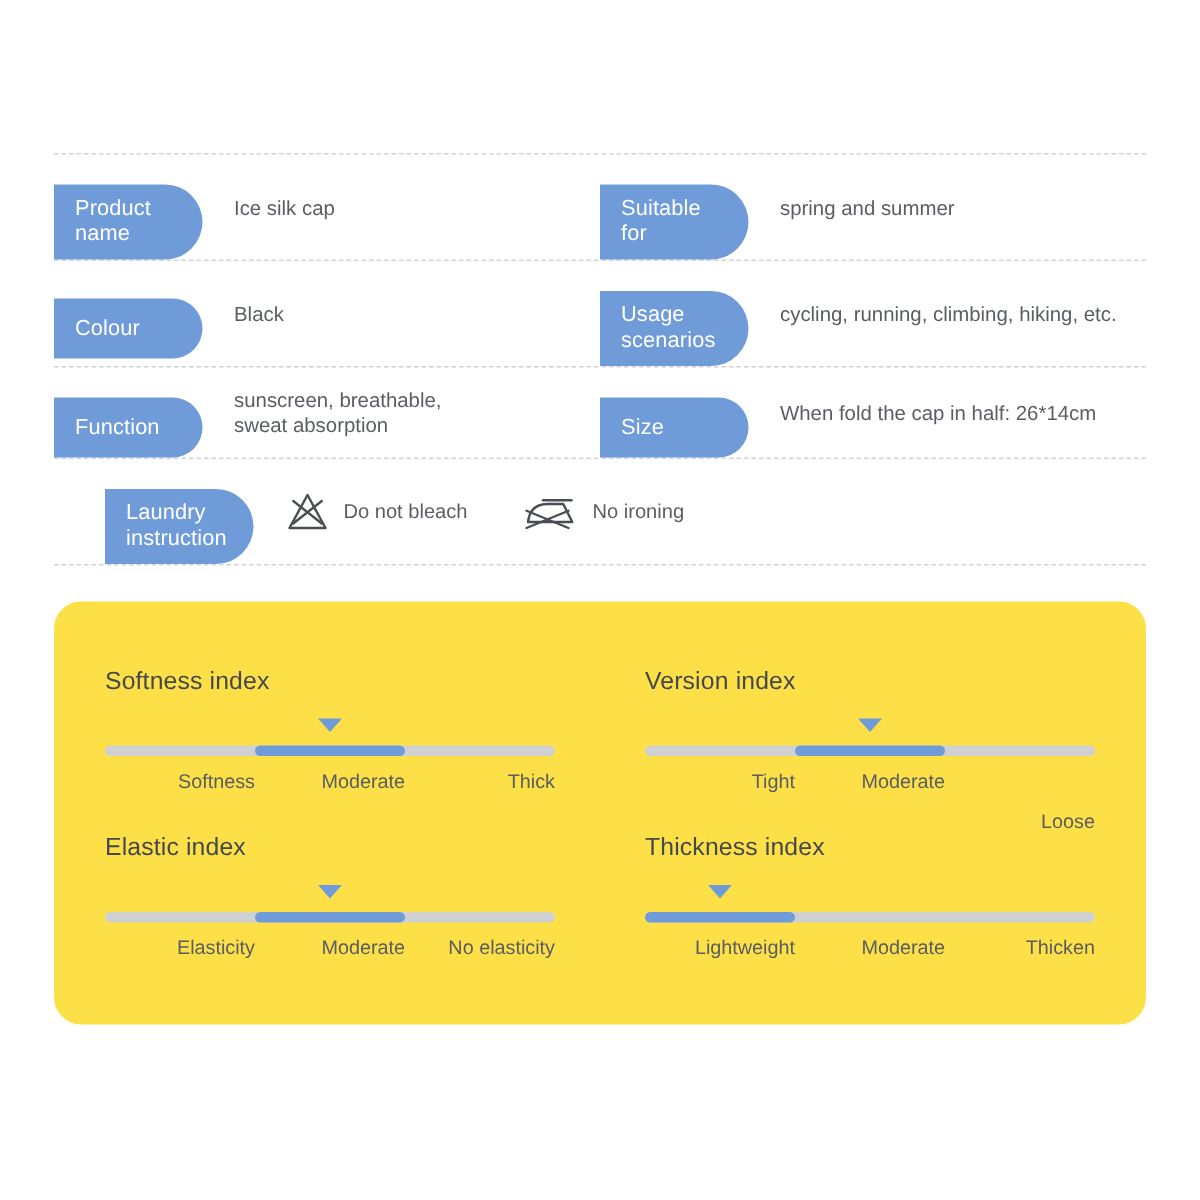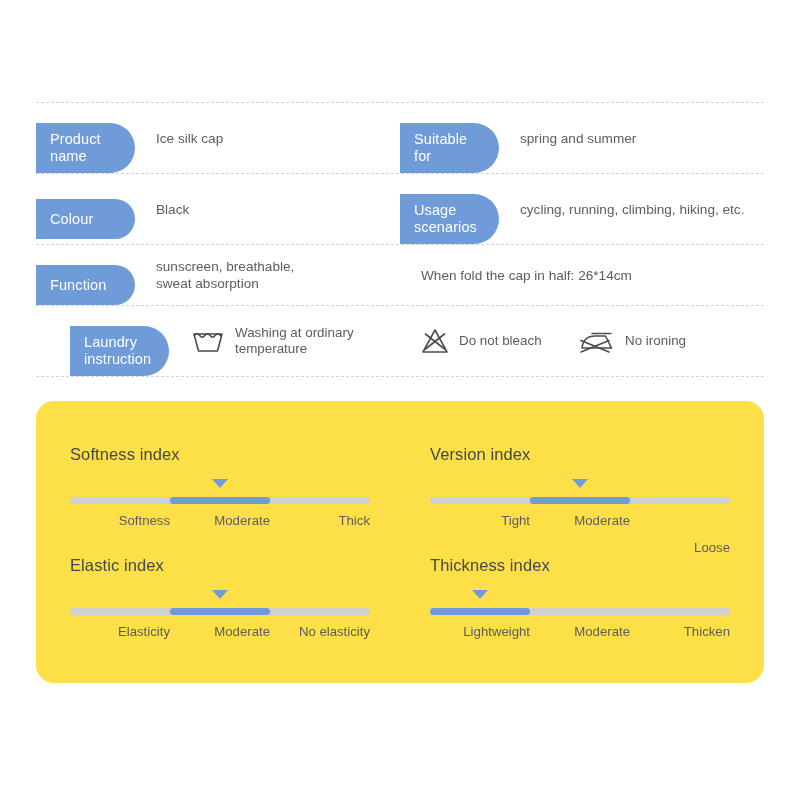--- a/index.html
+++ b/index.html
@@ -229,43 +229,36 @@
       <div class="spec-cell">
         <div class="pill">
           <span class="pill-l2">Function</span>
         </div>
         <div class="spec-value">
           <span class="vline">sunscreen, breathable,</span>
           <span class="vline">sweat absorption</span>
         </div>
       </div>
       <div class="spec-cell">
+        <div class="pill">
+          <span class="pill-l2">Size</span>
+        </div>
         <div class="spec-value">When fold the cap in half: 26*14cm</div>
       </div>
     </div>
 
     <div class="spec-row">
       <div class="spec-cell wide">
         <div class="pill">
           <span class="pill-l2">Laundry</span>
           <span class="pill-l2">instruction</span>
         </div>
 
         <div class="laundry-items">
 
-          <div class="laundry-item i1">
-            <svg class="care-icon" width="36" height="28" viewBox="0 0 36 28">
-              <path d="M4 7 L32 7 L27.5 24 L8.5 24 Z" fill="none" stroke="#4a4d51" stroke-width="1.6" stroke-linejoin="round"></path>
-              <path d="M4.4 8.6 q2.6 -3.4 5.2 0 q2.6 3.4 5.2 0 q2.6 -3.4 5.2 0 q2.6 3.4 5.2 0 q2.6 -3.4 5.2 0" fill="none" stroke="#4a4d51" stroke-width="1.6" stroke-linecap="round" stroke-linejoin="round"></path>
-            </svg>
-            <span class="laundry-label">
-              <span class="vline">Washing at ordinary</span>
-              <span class="vline">temperature</span>
-            </span>
-          </div>
 
           <div class="laundry-item i2">
             <svg class="care-icon" width="30" height="28" viewBox="0 0 30 28">
               <path d="M15 3 L27 25 L3 25 Z" fill="none" stroke="#4a4d51" stroke-width="1.6" stroke-linejoin="round"></path>
               <line x1="5.5" y1="7" x2="24.5" y2="22" stroke="#4a4d51" stroke-width="1.6" stroke-linecap="round"></line>
               <line x1="24.5" y1="7" x2="5.5" y2="22" stroke="#4a4d51" stroke-width="1.6" stroke-linecap="round"></line>
             </svg>
             <span class="laundry-label">Do not bleach</span>
           </div>
 

